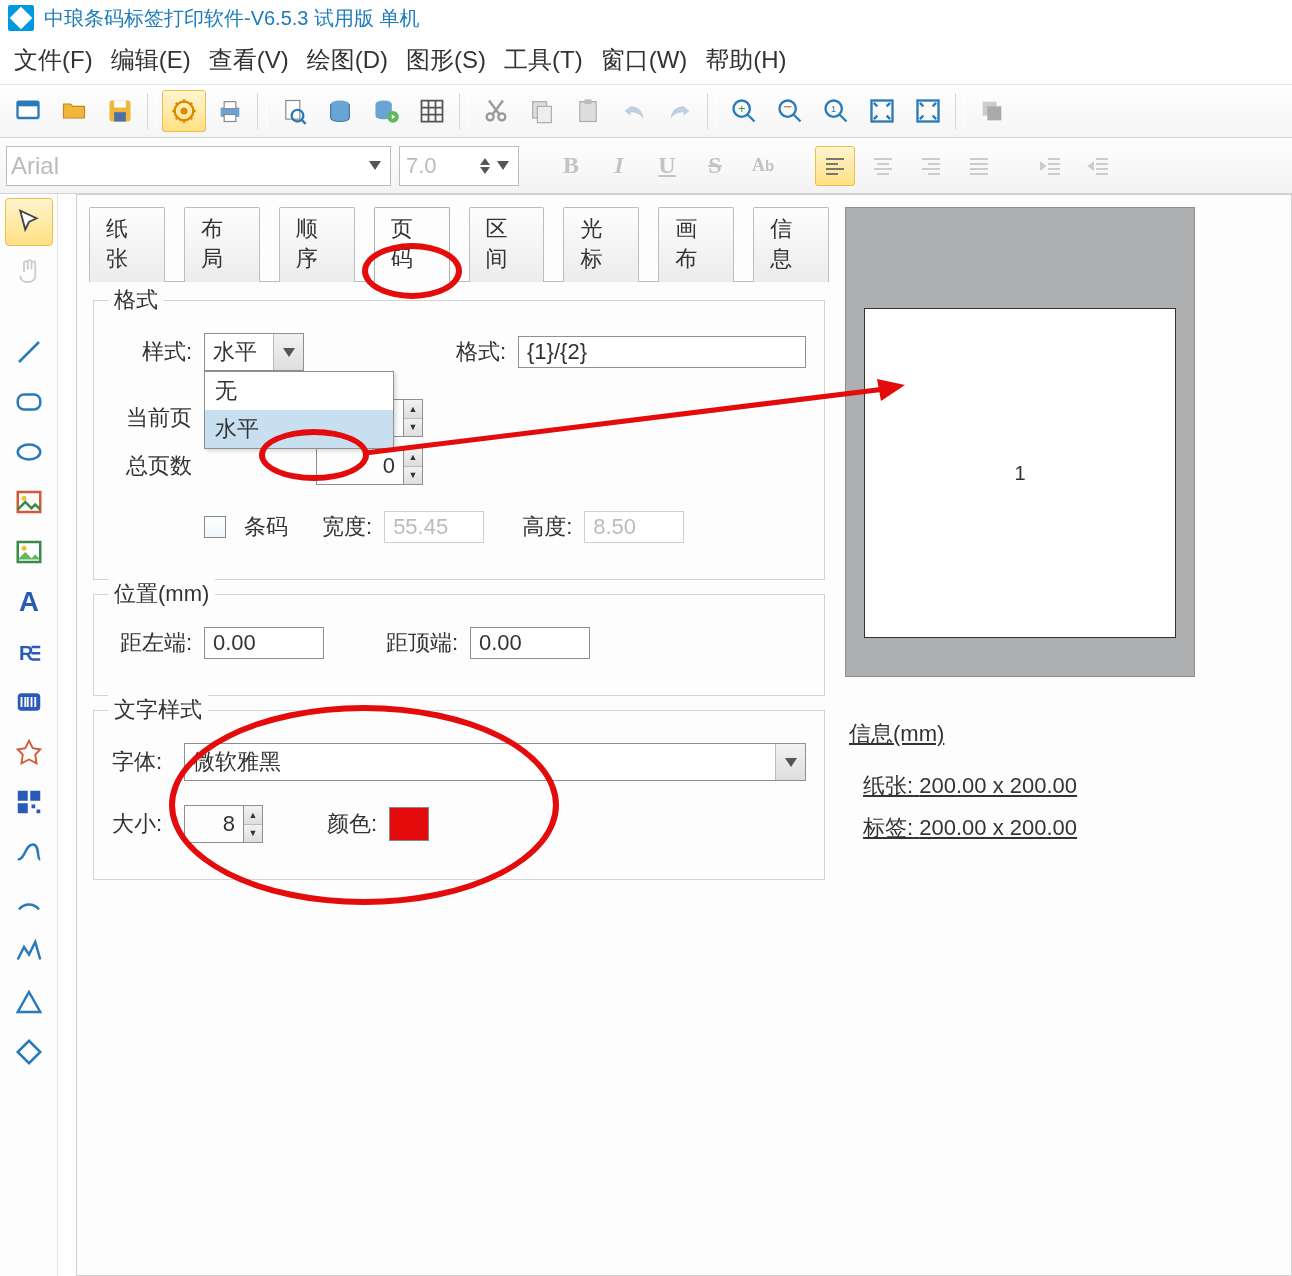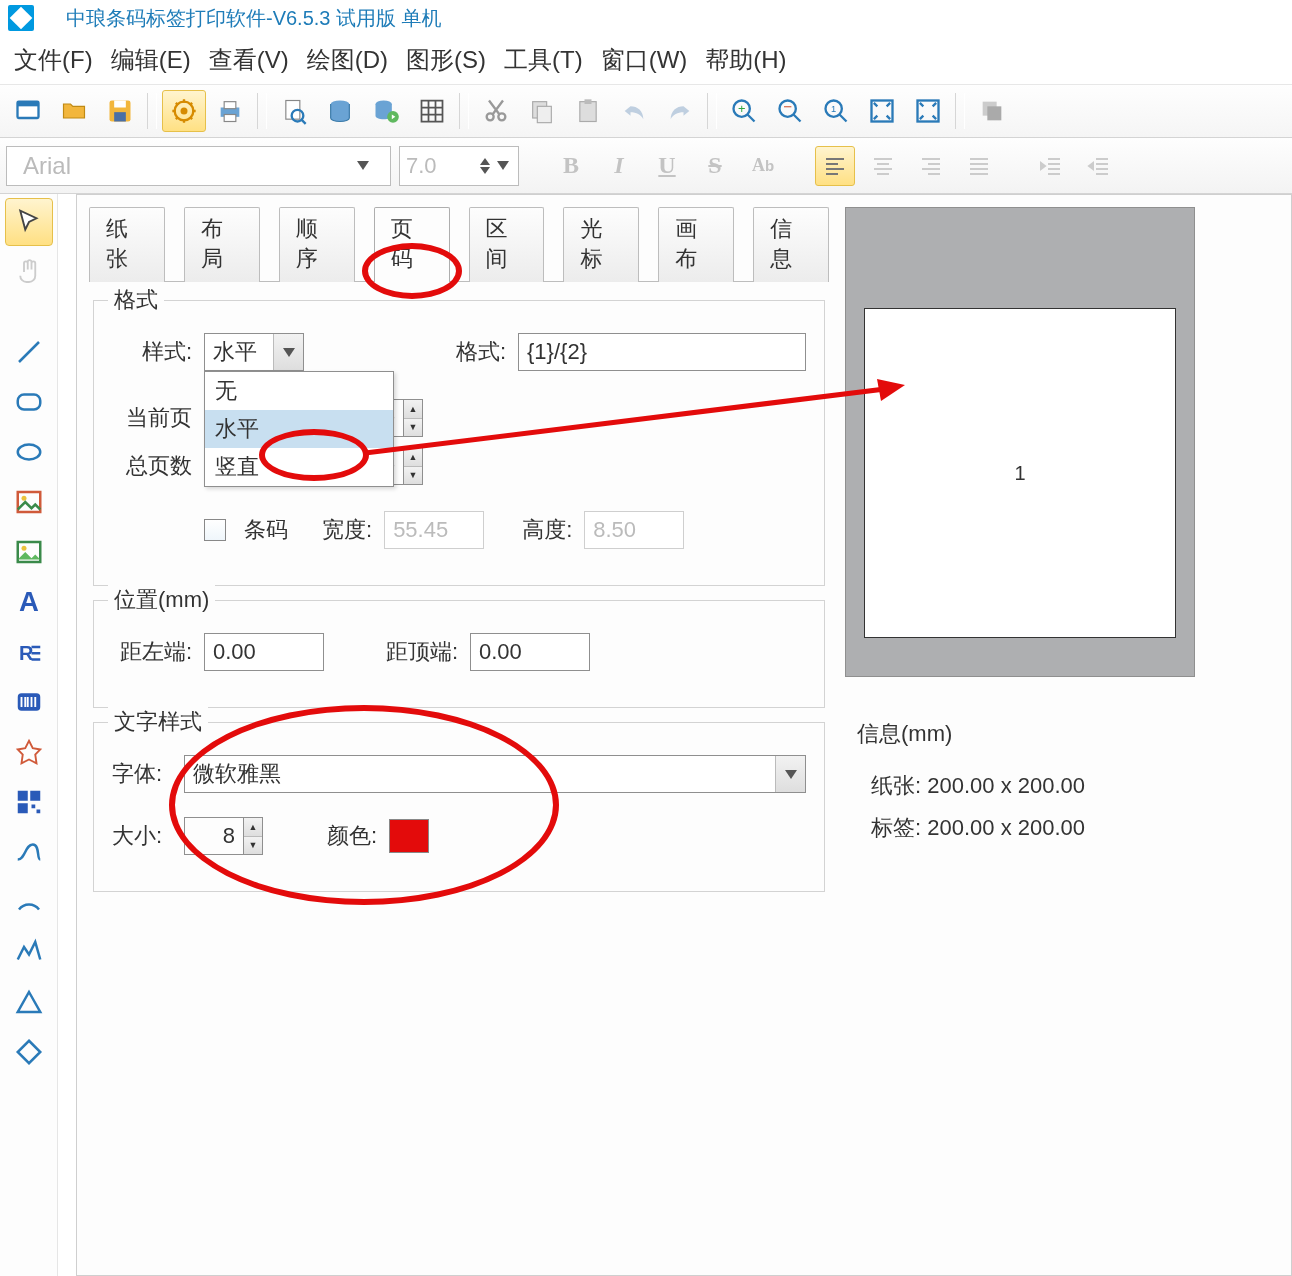--- a/index.html
+++ b/index.html
@@ -1,37 +1,37 @@
 <!DOCTYPE html>
 <html><head>
 <meta charset="utf-8">
 <style>
 * { box-sizing: border-box; margin: 0; padding: 0; font-family: "Microsoft YaHei", Arial, sans-serif; }
 body { background: #fff; width: 1292px; height: 1276px; overflow: hidden; position: relative; font-size: 20px; color: #333; }
 
 
-.titlebar { display: flex; align-items: center; height: 36px; padding: 4px 8px; background: #fff; gap: 22px; }
+.titlebar { display: flex; align-items: center; height: 36px; padding: 4px 8px; background: #fff; }
 .titlebar .app-icon { width: 26px; height: 26px; background: #0099e0; margin-right: 10px; border-radius: 2px; position: relative; }
 .titlebar .app-icon::after { content:""; position:absolute; inset:5px; background:#fff; transform:rotate(45deg);}
 .titlebar .title { color: #1e7cb8; font-size: 20px; }
 
 
 .menubar { display: flex; gap: 18px; padding: 8px 14px; font-size: 24px; background: #fff; }
 .menubar span { cursor: default; }
 
 
 .toolbar { display: flex; align-items: center; gap: 2px; padding: 6px 6px; border-top: 1px solid #e7e7e7; border-bottom: 1px solid #d4d4d4; background: linear-gradient(#fefefe,#f5f5f5); height: 54px;}
 .tb-btn { width: 44px; height: 42px; display:flex; align-items:center; justify-content:center; border-radius:3px; position:relative; }
 .tb-btn.sel { background: linear-gradient(#fff4cf,#ffe083); border:1px solid #e6c04a; }
 .tb-sep { width: 10px; height: 36px; border-left:1px solid #d6d6d6; border-right:1px solid #fff; margin:0 3px;}
 .tb-btn svg { width: 28px; height: 28px; }
 
 
 .fmtrow { display:flex; align-items:center; gap:8px; padding:4px 6px; height:56px; border-bottom:1px solid #d4d4d4; background: linear-gradient(#fefefe,#f3f3f3);}
-.fontname { width: 385px; height: 40px; border:1px solid #bcbcbc; background:#fff; display:flex; align-items:center; padding:0 16px; color:#bbb; font-size:24px;}
+.fontname { width: 385px; height: 40px; border:1px solid #bcbcbc; background:#fff; display:flex; align-items:center; padding:0 4px; color:#bbb; font-size:24px;}
 .fontname .dd { margin-left:auto; width:22px; height:100%; display:flex; align-items:center; justify-content:center;}
 .fontsize { width: 120px; height:40px; border:1px solid #bcbcbc; background:#fff; display:flex; align-items:center; padding:0 6px; color:#bbb; font-size:22px;}
 .fontsize .dd, .fontsize .sp { width:18px; height:100%; display:flex; align-items:center; justify-content:center;}
 .fmt-btn { width:40px; height:40px; display:flex; align-items:center; justify-content:center; color:#c3c3c3; font-size:24px; font-weight:bold; font-family: "Times New Roman", serif;}
 .fmt-btn.sel { background: linear-gradient(#fff4cf,#ffe083); border:1px solid #e6c04a; border-radius:3px;}
 
 
 .main-wrap { position:absolute; left:0; right:0; top: 194px; bottom:0; display:flex; }
 .side-tools { width: 58px; background:#fdfdfd; border-right:1px solid #e6e6e6; display:flex; flex-direction:column; align-items:center; padding-top:4px; gap:0;}
 .side-btn { width:48px; height:48px; display:flex; align-items:center; justify-content:center; border-radius:4px; margin-bottom:2px; }
@@ -55,42 +55,42 @@
 .tabs-line { border-top:1px solid #bdbdbd; margin-top:-15px; margin-bottom:18px; }
 
 .group { border:1px solid #d3d3d3; padding: 22px 18px 26px; margin: 14px 4px; position:relative; }
 .group .legend { position:absolute; top:-16px; left:14px; background:#fdfdfd; padding:0 6px; font-size:22px; }
 
 .row { display:flex; align-items:center; gap:12px; margin: 10px 0; font-size:22px; }
 .lbl { min-width: 80px; text-align:right; }
 .combo { height:38px; border:1px solid #8f8f8f; background:#fff; display:flex; align-items:center; font-size:22px; }
 .combo .val { padding:0 8px; flex:1; }
 .combo .arrow { width:30px; height:100%; display:flex; align-items:center; justify-content:center; background: linear-gradient(#f2f2f2,#dedede); border-left:1px solid #bbb;}
-.txt { height:38px; border:1px solid #8f8f8f; background:#fff; padding:0 8px; display:flex; align-items:center; }
+.txt { height:32px; border:1px solid #8f8f8f; background:#fff; padding:0 8px; display:flex; align-items:center; }
 .txt.dis { color:#bbb; border-color:#cfcfcf;}
 .spin { display:flex; align-items:center; height:38px; }
 .spin .sv { width:88px; text-align:right; padding-right:8px; border:1px solid #8f8f8f; height:100%; display:flex; align-items:center; justify-content:flex-end;}
 .spin .sb { display:flex; flex-direction:column; height:100%; border:1px solid #8f8f8f; border-left:none;}
 .spin .sb div{width:18px;flex:1;display:flex;align-items:center;justify-content:center;font-size:9px;background:linear-gradient(#f2f2f2,#dedede);}
 .spin .sb div:first-child{border-bottom:1px solid #bbb;}
 
 .chk { width:22px; height:22px; border:1px solid #888; background:linear-gradient(#fff,#eff6fb); display:inline-block; margin-right:6px; vertical-align:middle;}
 
 .dropdown-open { position:absolute; left: 207px; z-index: 10;}
 .dropdown-open .combo{ width:100px; }
 .drop-list { position:absolute; top:38px; left:0; width:190px; border:1px solid #8f8f8f; background:#fff; z-index:20; box-shadow:2px 2px 4px rgba(0,0,0,0.15);}
 .drop-list div { padding:4px 10px; font-size:22px; }
 .drop-list div.hi { background:#c8dff0; }
 
 .preview-hdr { font-size:22px; margin-bottom:10px; }
 .preview-area { flex:0 0 auto; width: 350px; height: 470px; background:#aeafb1; position:relative; border:1px solid #8f8f8f;}
 .preview-page { position:absolute; left:18px; top:100px; width:312px; height:330px; background:#fff; border:1px solid #333; display:flex; align-items:center; justify-content:center; font-family:"Times New Roman",serif; font-size:20px;}
 
 .info-box { margin-top: 30px; font-size:22px; }
-.info-box div { margin: 12px 12px; }
+.info-box div { margin: 12px 4px; text-decoration: underline; }
 
 .dlg-btns { display:flex; justify-content:center; gap: 40px; margin-top: 20px; position:absolute; left:0; width:780px; bottom: 18px;}
 .btn { width:120px; height:44px; border:1px solid #9a9a9a; background:linear-gradient(#fdfdfd,#e9e9e9); display:flex; align-items:center; justify-content:center; font-size:22px; cursor:pointer; border-radius:2px; }
 .btn.primary { box-shadow:0 0 0 2px #7fb5e6; }
 
 .colorbox { width:40px; height:34px; background:#e30b0b; border:1px solid #888; }
 
 
 .anno { position:absolute; border:6px solid #e30b0b; border-radius:50%; pointer-events:none; z-index:40;}
 .arrow-svg { position:absolute; pointer-events:none; z-index:39;}
@@ -435,21 +435,20 @@
             <div class="dropdown-open" style="position:relative; left:0; display:inline-block;">
               <div class="combo" style="width:100px;">
                 <span class="val">水平</span>
                 <div class="arrow">
                     <div class="tri-down"></div>
                   </div>
               </div>
               <div class="drop-list">
                 <div>无</div>
                 <div class="hi">水平</div>
-                <div>竖直</div>
               </div>
             </div>
             <span class="lbl" style="margin-left:110px">格式:</span>
             <div class="txt" style="flex:1">
                 <span>{1}/{2}</span>
               </div>
           </div>
 
           <div class="row" style="margin-top:28px;">
             <span class="lbl">当前页</span>

